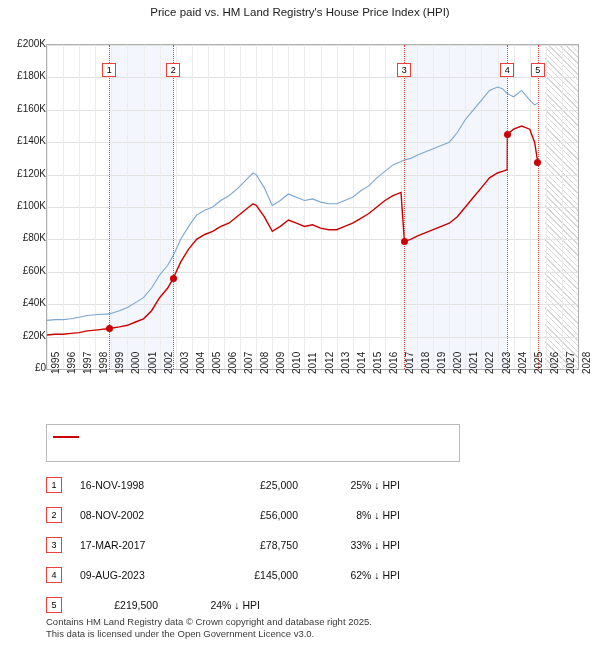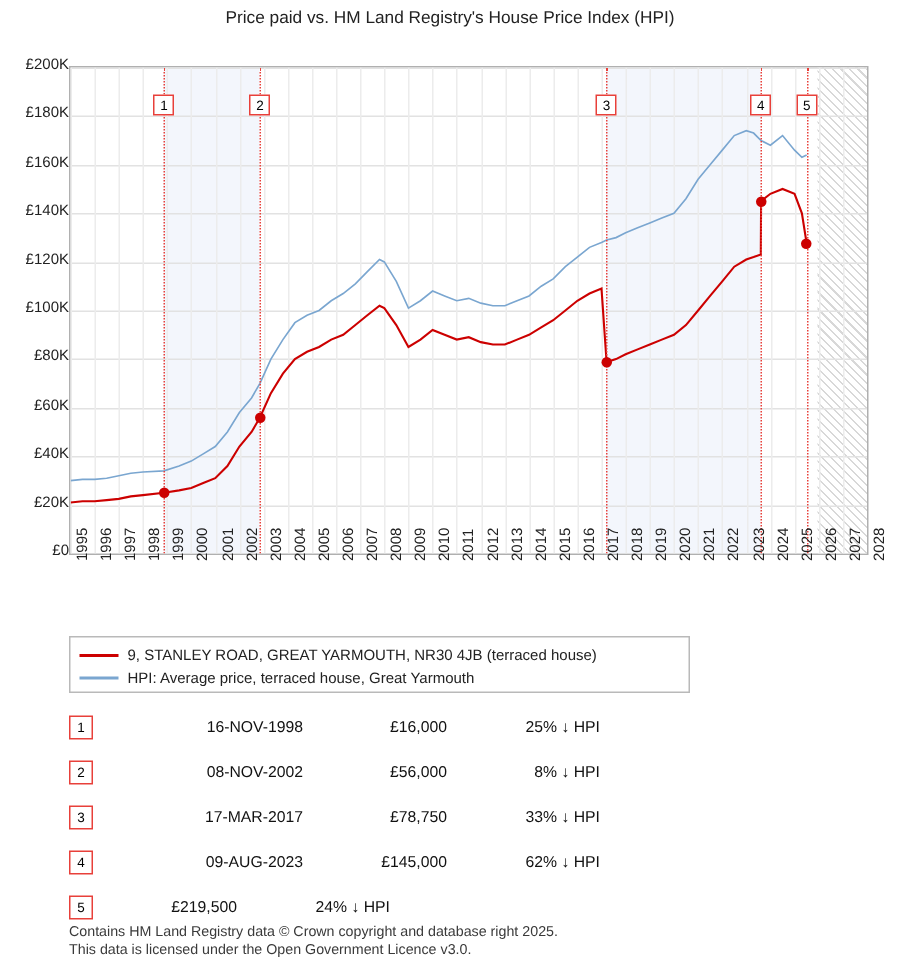--- a/index.html
+++ b/index.html
@@ -176,21 +176,20 @@
     font-size: 9px;
     line-height: 15px;
     text-align: center;
     box-sizing: border-box;
     flex: 0 0 auto;
   }
   .ev-date {
     width: 140px;
     padding-left: 18px;
     box-sizing: border-box;
-    text-align: right;
   }
   .ev-price {
     width: 96px;
     text-align: right;
   }
   .ev-delta {
     width: 110px;
     text-align: right;
     padding-right: 8px;
     box-sizing: border-box;
@@ -331,33 +330,28 @@
       <div class="xlabel" style="left: 516.636px; top: 374px;">2024</div>
       <div class="xlabel" style="left: 532.727px; top: 374px;">2025</div>
       <div class="xlabel" style="left: 548.818px; top: 374px;">2026</div>
       <div class="xlabel" style="left: 564.909px; top: 374px;">2027</div>
       <div class="xlabel" style="left: 581px; top: 374px;">2028</div>
     </div>
 
   <div id="legend">
       <div class="legend-row">
         <span class="legend-swatch" style="border-top-color: rgb(204, 0, 0);"></span>
-        <span class="legend-text">9, STANLEY ROAD, GREAT YARMOUTH, NR30 4JB (terraced house)</span>
-      </div>
-      <div class="legend-row">
-        <span class="legend-swatch" style="border-top-color: rgb(122, 166, 208);"></span>
-        <span class="legend-text">HPI: Average price, terraced house, Great Yarmouth</span>
       </div>
     </div>
 
   <div id="events">
       <div class="ev-row">
         <div class="ev-num">1</div>
         <div class="ev-date">16-NOV-1998</div>
-        <div class="ev-price">£16,000</div>
+        <div class="ev-price">£25,000</div>
         <div class="ev-delta">25% ↓ HPI</div>
       </div>
       <div class="ev-row">
         <div class="ev-num">2</div>
         <div class="ev-date">08-NOV-2002</div>
         <div class="ev-price">£56,000</div>
         <div class="ev-delta">8% ↓ HPI</div>
       </div>
       <div class="ev-row">
         <div class="ev-num">3</div>

